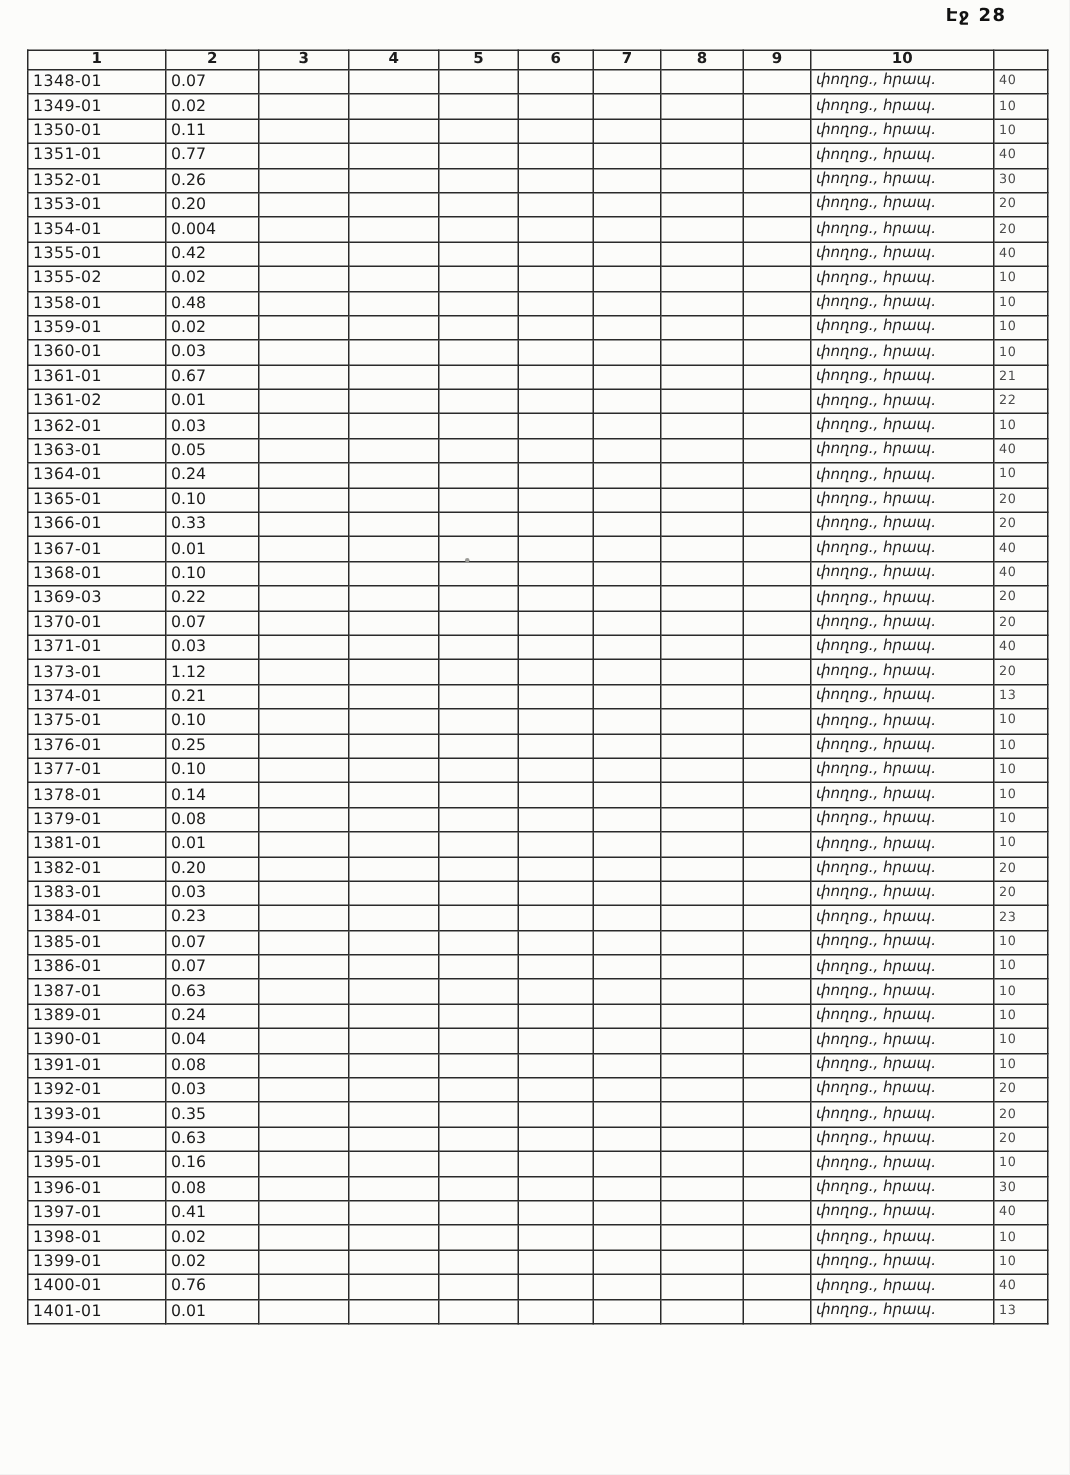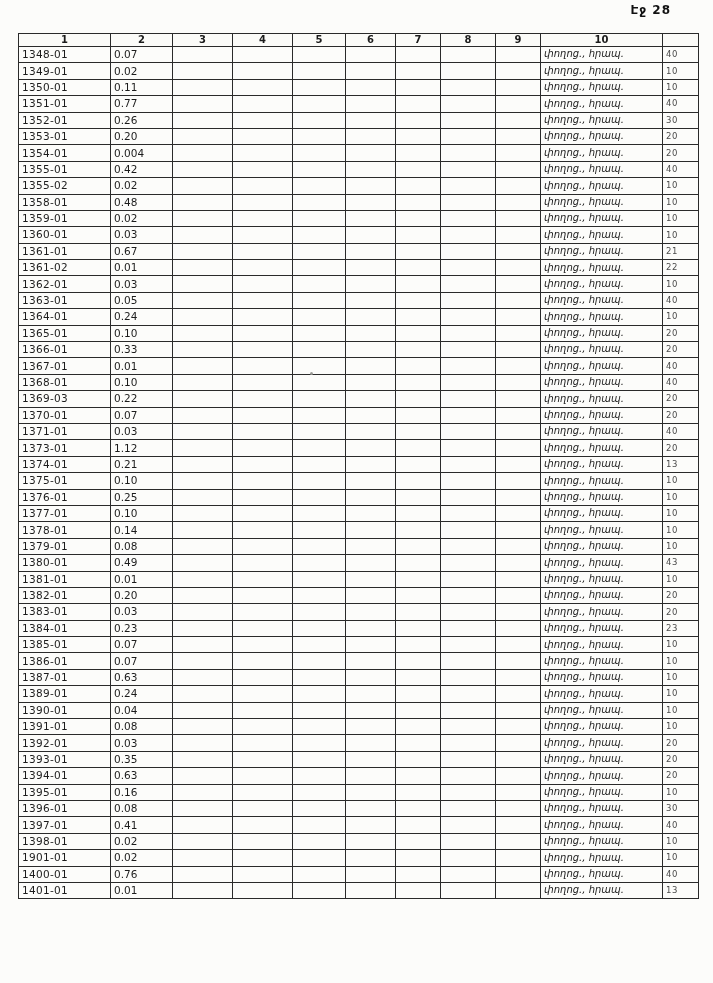--- a/index.html
+++ b/index.html
@@ -491,33 +491,20 @@
           <td class="c4"></td>
           <td class="c5"></td>
           <td class="c6"></td>
           <td class="c7"></td>
           <td class="c8"></td>
           <td class="c9"></td>
           <td class="c10">փողոց., հրապ.</td>
           <td class="margin-cell">10</td>
         </tr>
         <tr>
-          <td class="c1">1380-01</td>
-          <td class="c2">0.49</td>
-          <td class="c3"></td>
-          <td class="c4"></td>
-          <td class="c5"></td>
-          <td class="c6"></td>
-          <td class="c7"></td>
-          <td class="c8"></td>
-          <td class="c9"></td>
-          <td class="c10">փողոց., հրապ.</td>
-          <td class="margin-cell">43</td>
-        </tr>
-        <tr>
           <td class="c1">1381-01</td>
           <td class="c2">0.01</td>
           <td class="c3"></td>
           <td class="c4"></td>
           <td class="c5"></td>
           <td class="c6"></td>
           <td class="c7"></td>
           <td class="c8"></td>
           <td class="c9"></td>
           <td class="c10">փողոց., հրապ.</td>
@@ -725,21 +712,21 @@
           <td class="c4"></td>
           <td class="c5"></td>
           <td class="c6"></td>
           <td class="c7"></td>
           <td class="c8"></td>
           <td class="c9"></td>
           <td class="c10">փողոց., հրապ.</td>
           <td class="margin-cell">10</td>
         </tr>
         <tr>
-          <td class="c1">1901-01</td>
+          <td class="c1">1399-01</td>
           <td class="c2">0.02</td>
           <td class="c3"></td>
           <td class="c4"></td>
           <td class="c5"></td>
           <td class="c6"></td>
           <td class="c7"></td>
           <td class="c8"></td>
           <td class="c9"></td>
           <td class="c10">փողոց., հրապ.</td>
           <td class="margin-cell">10</td>

